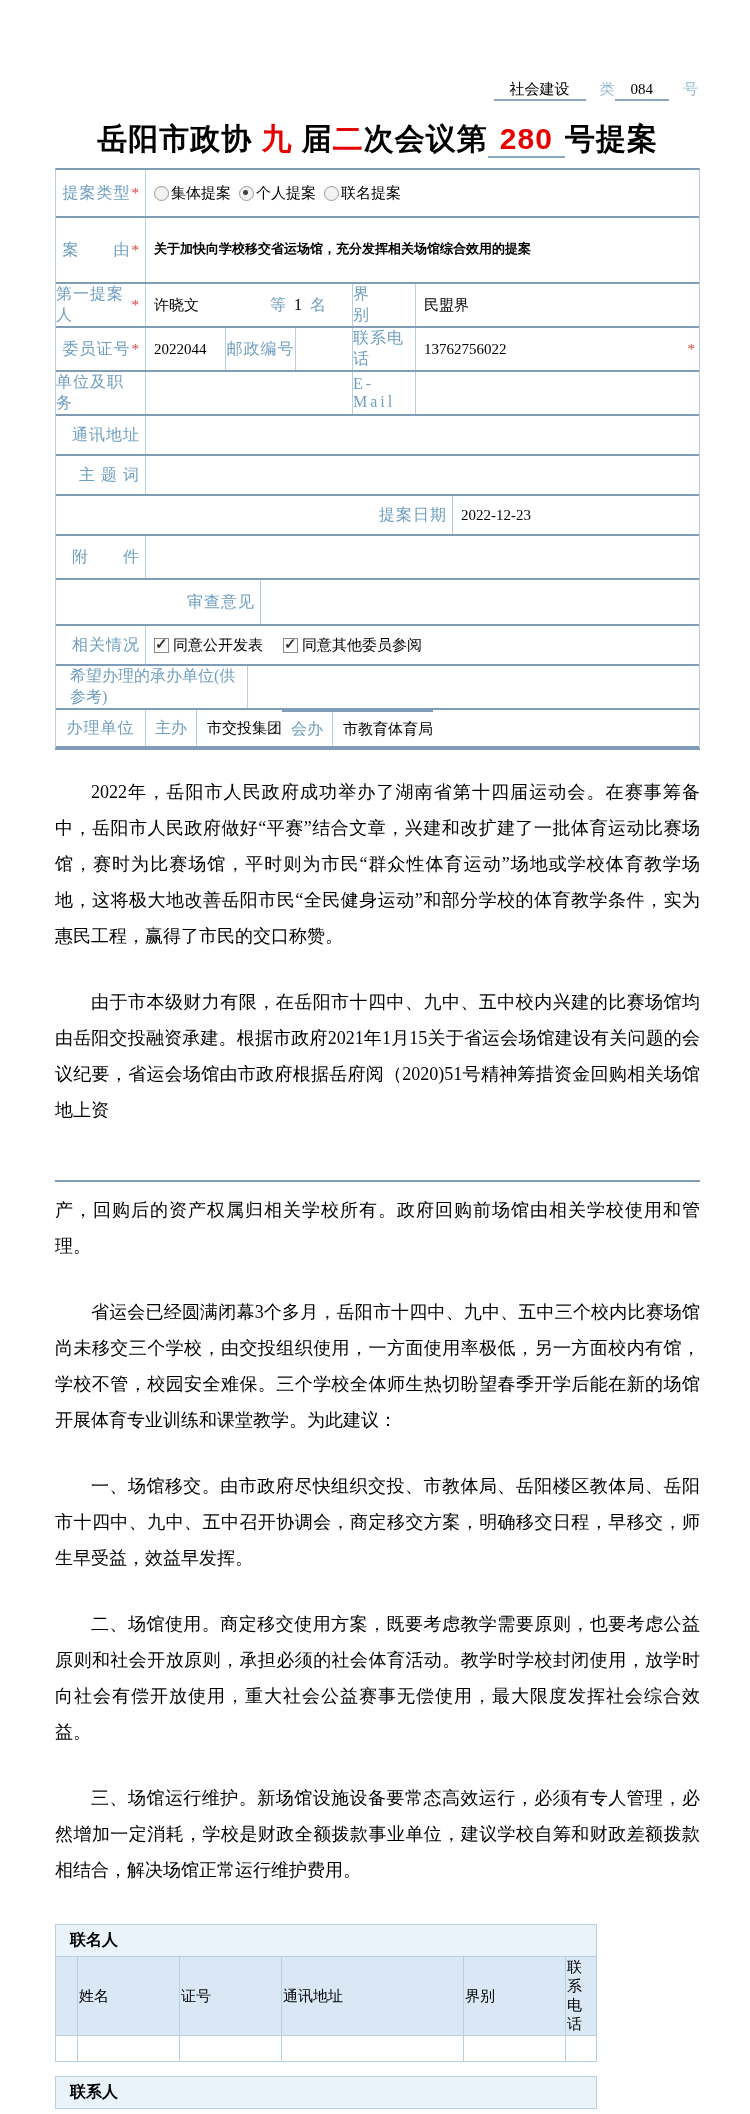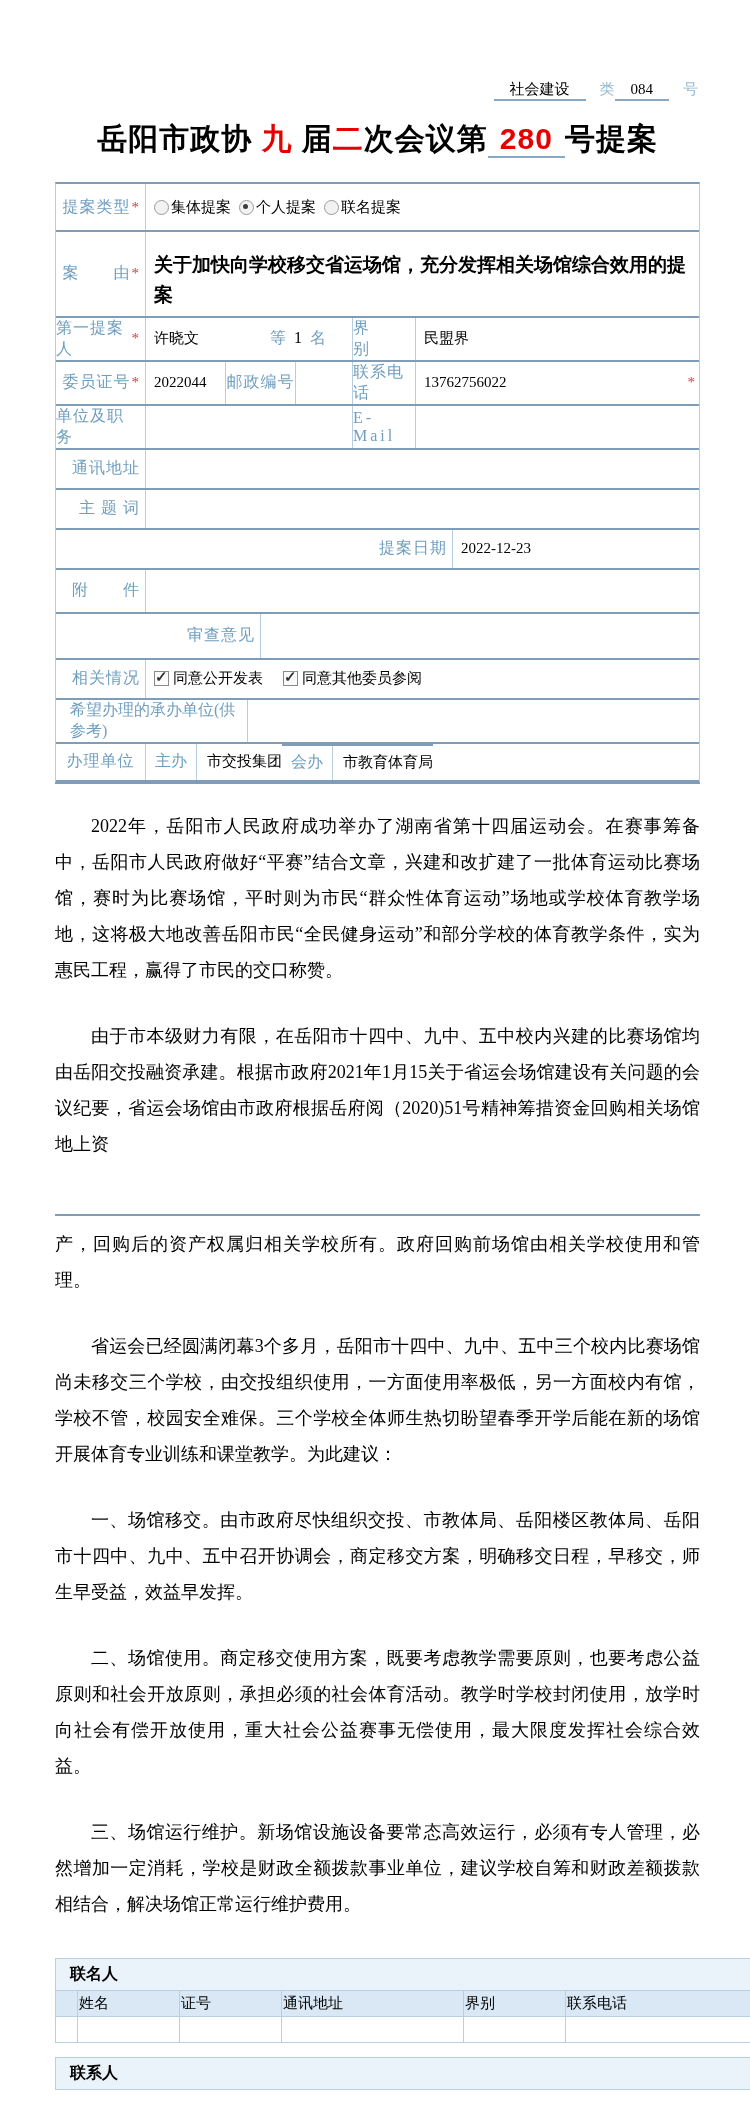--- a/index.html
+++ b/index.html
@@ -12,37 +12,37 @@
   .lt-blue{color:#93b8d0;}
   .cls-line .gap{display:inline-block;width:14px;}
 
   
   .title{margin:20px 0 0 0;text-align:center;font-family:"Liberation Sans","DejaVu Sans",sans-serif;
          font-weight:bold;font-size:30px;letter-spacing:1px;white-space:nowrap;}
   .title .red{color:#e60000;}
   .title .uno{border-bottom:2px solid #8aa8c4;padding:0 12px 1px 12px;}
 
   
-  .form{margin-top:22px;border-top:2px solid #7f9db9;border-left:1px solid #b7cde0;border-right:1px solid #b7cde0;}
+  .form{margin-top:8px;border-top:2px solid #7f9db9;border-left:1px solid #b7cde0;border-right:1px solid #b7cde0;}
   .frow{display:flex;align-items:stretch;border-bottom:2px solid #7f9db9;}
   .fc{box-sizing:border-box;border-right:1px solid #b7cde0;display:flex;align-items:center;}
   .fc:last-child{border-right:none;}
   .lab{color:#6f9ebf;font-size:16px;justify-content:flex-end;padding-right:5px;letter-spacing:1px;}
   .lab.center{justify-content:center;padding-right:0;}
   .lab.left{justify-content:flex-start;padding-left:14px;}
   .val{font-size:15px;padding-left:8px;}
   .ast{color:#d04040;font-style:normal;font-size:15px;margin-left:1px;}
   .w90{width:90px;} .w80{width:80px;} .w70{width:70px;} .w57{width:57px;}
   .w63{width:63px;} .w205{width:205px;} .w207{width:207px;} .w192{width:192px;}
   .w397{width:397px;} .flex1{flex:1;}
   .h46{min-height:46px;} .h64{min-height:64px;} .h34{min-height:34px;} .h38{min-height:38px;justify-content:space-between;}
   .h42{min-height:42px;} .h44{min-height:44px;} .h40{min-height:40px;} .h32{min-height:32px;}
 
-  .case-val{font-family:"Liberation Sans","DejaVu Sans",sans-serif;font-weight:bold;font-size:19px;
-            line-height:1.6;padding:18px 10px 5px 8px;}
+  .case-val{font-family:"Liberation Sans","DejaVu Sans",sans-serif;font-weight:bold;font-size:13px;
+            line-height:1.6;padding:3px 10px 5px 8px;}
   .count-group{margin-left:auto;padding-right:24px;color:#6f9ebf;font-size:16px;letter-spacing:2px;}
   .count-group b{color:#000;font-weight:normal;margin:0 6px;}
 
   
   .opt{display:inline-flex;align-items:center;margin-right:8px;font-size:15px;}
   .radio{width:13px;height:13px;border:1px solid #9a9a9a;border-radius:50%;background:#f2f2f2;
          display:inline-block;margin-right:2px;position:relative;}
   .radio.on::after{content:"";position:absolute;left:3px;top:3px;width:5px;height:5px;border-radius:50%;background:#3d3d3d;}
   .cbx{width:13px;height:13px;border:1px solid #8a8a8a;background:#fbfbfb;display:inline-block;
        margin-right:4px;position:relative;}
@@ -61,21 +61,21 @@
 
   
   .content{margin-top:24px;font-size:18px;line-height:36px;text-align:justify;}
   .content p{margin:0 0 30px 0;text-indent:2em;}
   .content p.noind{text-indent:0;}
   .content p.tight{margin-bottom:0;}
   .page-gap{height:52px;}
   .page-divider{border:none;border-top:2px solid #7f9db9;margin:0 0 10px 0;}
 
   
-  table.bt{border-collapse:collapse;width:696px;font-size:15px;table-layout:fixed;}
+  table.bt{border-collapse:collapse;width:542px;font-size:15px;table-layout:fixed;}
   .bt td{border:1px solid #b5cfe3;height:26px;box-sizing:border-box;}
   .bt .ttl td{background:#eaf2fa;font-weight:bold;text-align:left;padding-left:14px;height:32px;font-size:16px;
               font-family:"Liberation Sans","DejaVu Sans",sans-serif;}
   .bt .hdr td{background:#d9e8f4;}
   .bt .emp td{background:#ffffff;}
   .joint{margin-top:36px;}
   .contact{margin-top:14px;}
 </style>
 </head>
 <body>

